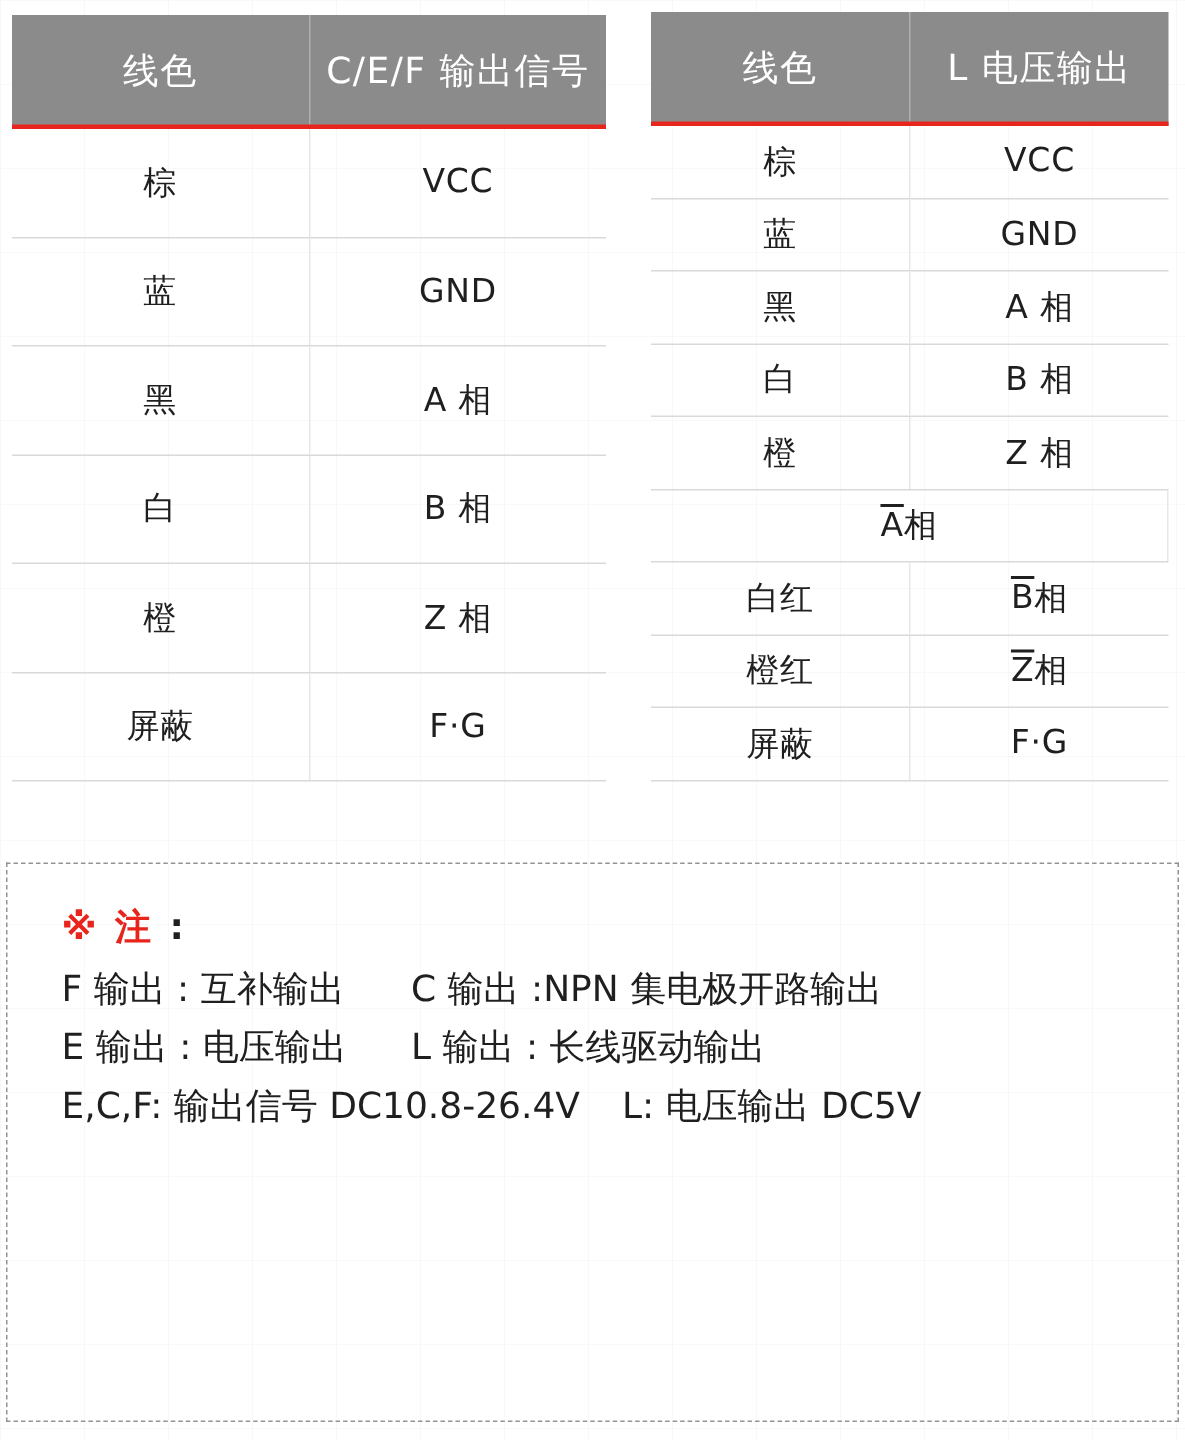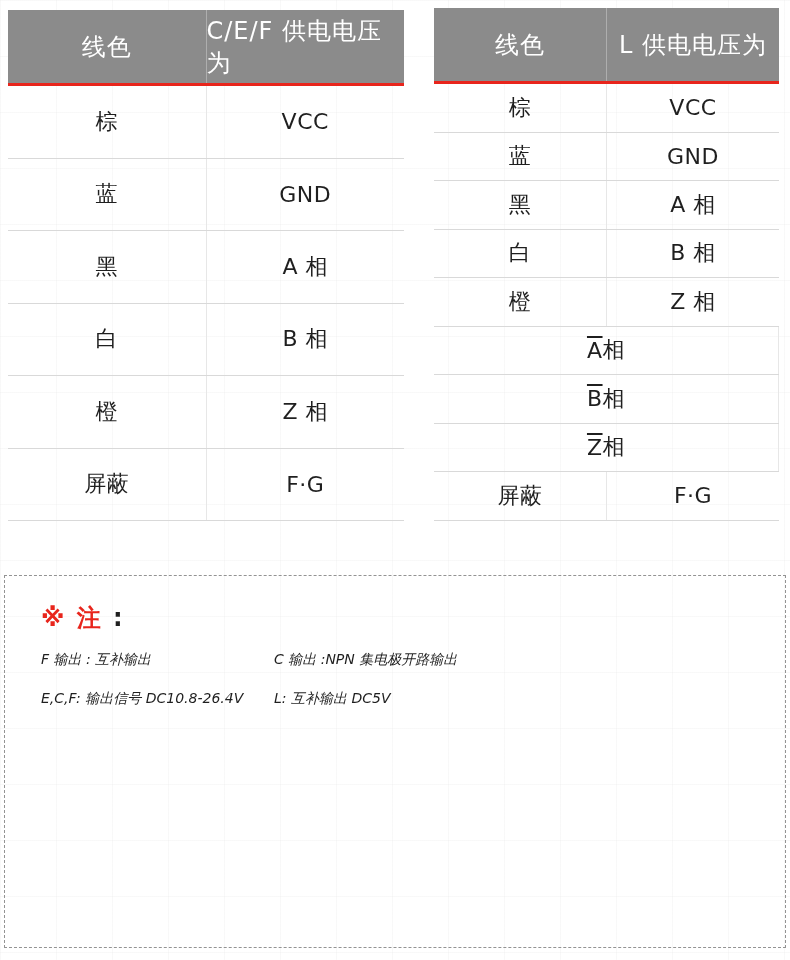--- a/index.html
+++ b/index.html
@@ -62,36 +62,35 @@
     padding: 26px 36px;
   }
   .note-title {
     font-size: 24px;
     font-weight: bold;
     letter-spacing: 2px;
     margin-bottom: 6px;
   }
   .note-title .red { color: var(--accent, #e8251c); }
   .note-line {
-    font-size: 14px;
+    font-size: 24px;
     font-weight: 500;
     margin-top: 12px;
     line-height: 27px;
     white-space: nowrap;
-    font-style: italic;
   }
   .np1 { display: inline-block; min-width: 205px; margin-right: 28px; }
 </style>
 </head>
 <body style="--header-bg: #8b8b8b; --header-text: #ffffff; --accent: #e8251c; --divider: #d9d9d9; --text: #1f1f1f;">
 
 <div class="tbl tbl-left">
   <div class="thead">
     <div class="th">线色</div>
-    <div class="th">C/E/F 供电电压为</div>
+    <div class="th">C/E/F 输出信号</div>
   </div>
   <div class="tbody">
       <div class="row">
         <div class="cell">棕</div>
         <div class="cell">VCC</div>
       </div>
       <div class="row">
         <div class="cell">蓝</div>
         <div class="cell">GND</div>
       </div>
@@ -110,21 +109,21 @@
       <div class="row">
         <div class="cell">屏蔽</div>
         <div class="cell">F·G</div>
       </div>
     </div>
 </div>
 
 <div class="tbl tbl-right">
   <div class="thead">
     <div class="th">线色</div>
-    <div class="th">L 供电电压为</div>
+    <div class="th">L 电压输出</div>
   </div>
   <div class="tbody">
       <div class="row">
         <div class="cell">棕</div>
         <div class="cell">VCC</div>
       </div>
       <div class="row">
         <div class="cell">蓝</div>
         <div class="cell">GND</div>
       </div>
@@ -137,33 +136,36 @@
         <div class="cell">B 相</div>
       </div>
       <div class="row">
         <div class="cell">橙</div>
         <div class="cell">Z 相</div>
       </div>
       <div class="row">
         <div class="cell"><span class="ov">A</span> 相</div>
       </div>
       <div class="row">
+        <div class="cell">白红</div>
         <div class="cell"><span class="ov">B</span> 相</div>
       </div>
       <div class="row">
+        <div class="cell">橙红</div>
         <div class="cell"><span class="ov">Z</span> 相</div>
       </div>
       <div class="row">
         <div class="cell">屏蔽</div>
         <div class="cell">F·G</div>
       </div>
     </div>
 </div>
 
 <div class="note">
   <div class="note-title">
     <span class="red">※ 注</span><span> :</span>
   </div>
   <div>
       <div class="note-line"><span class="np1">F 输出 : 互补输出</span><span>C 输出 :NPN 集电极开路输出</span></div>
-      <div class="note-line"><span class="np1">E,C,F: 输出信号 DC10.8-26.4V</span><span>L: 互补输出 DC5V</span></div>
+      <div class="note-line"><span class="np1">E 输出 : 电压输出</span><span>L 输出 : 长线驱动输出</span></div>
+      <div class="note-line"><span class="np1">E,C,F: 输出信号 DC10.8-26.4V</span><span>L: 电压输出 DC5V</span></div>
     </div>
 </div>
 
 </body></html>

